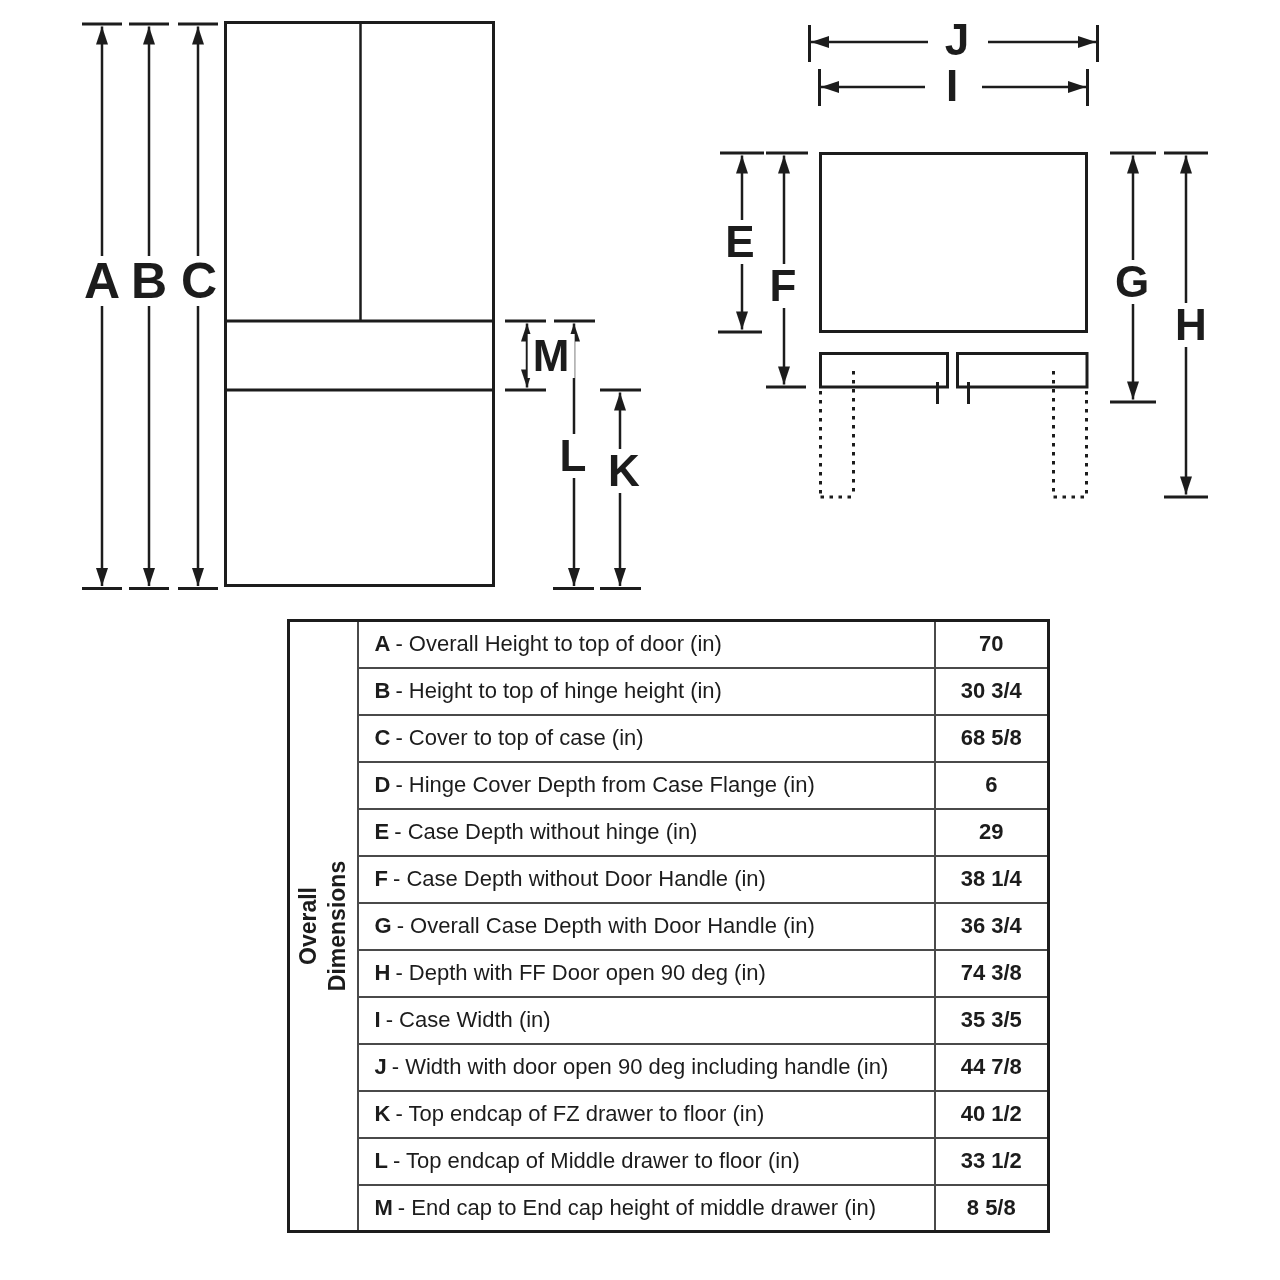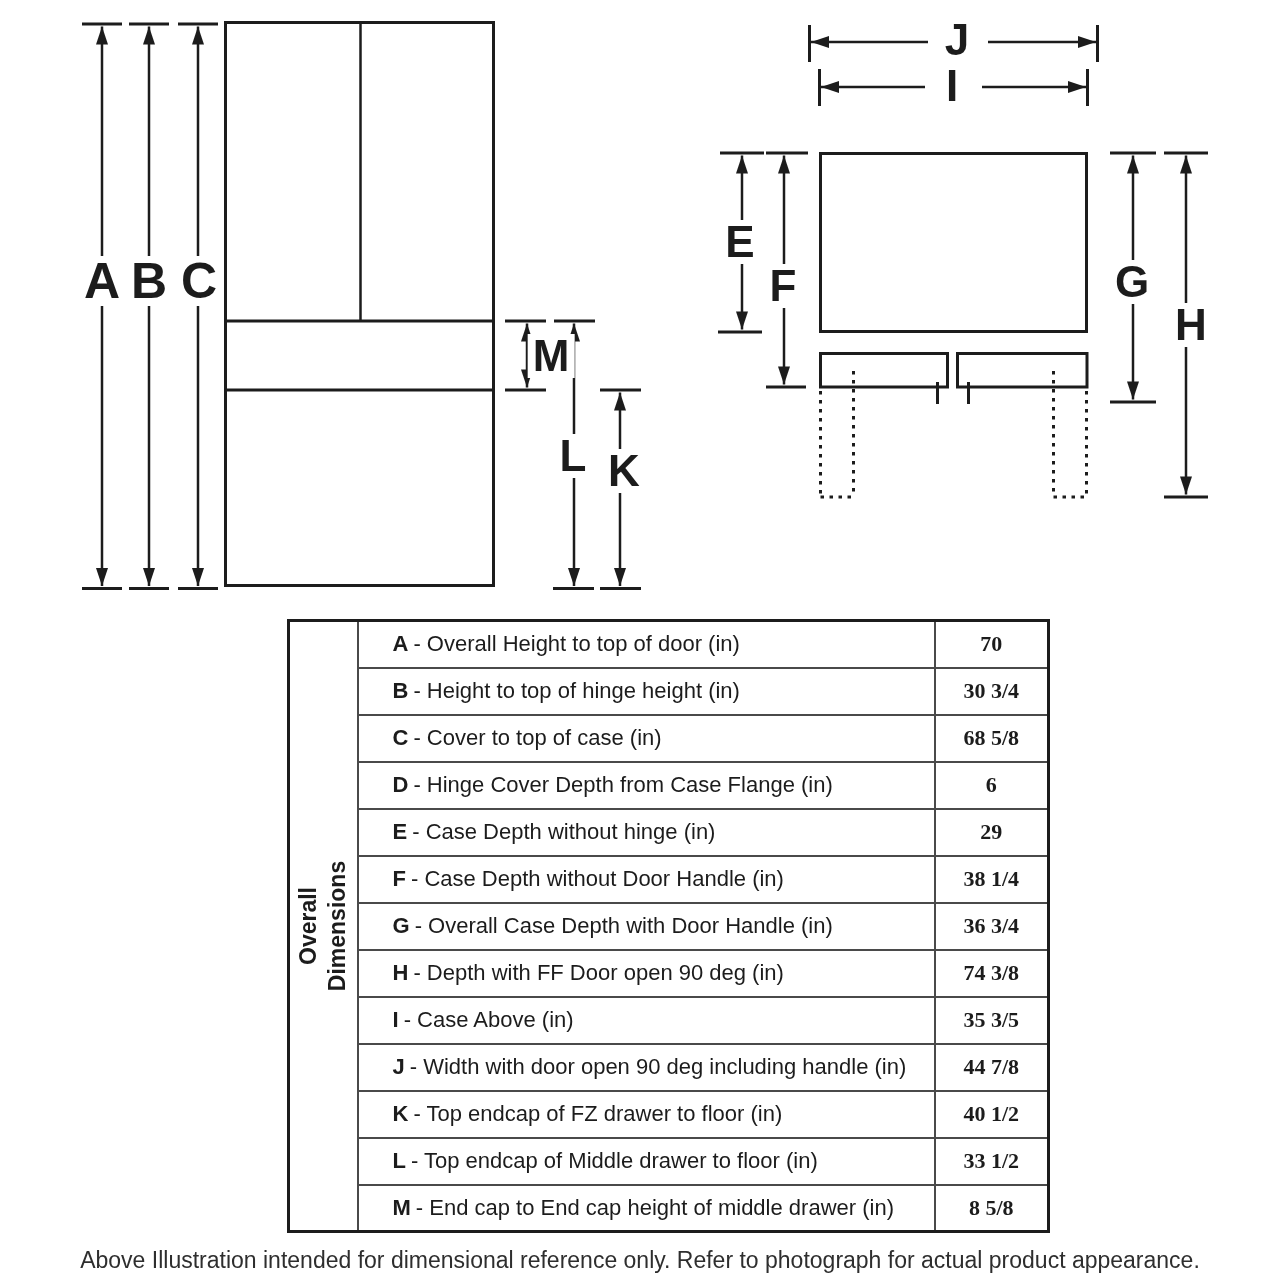--- a/index.html
+++ b/index.html
@@ -17,22 +17,22 @@
   table.dims{
     position:absolute;left:287px;top:619px;width:760px;
     border-collapse:collapse;table-layout:fixed;
     border:3px solid #1c1c1c;background:#fff;
   }
   table.dims td{
     border:2px solid #4a4a4a;font-size:22px;color:#1c1c1c;
     vertical-align:middle;overflow:hidden;
   }
   table.dims tr{height:47px;}
-  td.cell-desc{padding:0 4px 0 34px;white-space:nowrap;}
-  td.cell-value{text-align:center;font-weight:bold;white-space:nowrap;font-family:Liberation Serif, serif;}
+  td.cell-desc{padding:0 4px 0 16px;white-space:nowrap;}
+  td.cell-value{text-align:center;font-weight:bold;white-space:nowrap;}
   .letter{font-weight:bold;margin-right:5px;}
   td.side-cell{position:relative;}
   .side-text{
     position:absolute;left:50%;top:50%;
     transform:translate(-50%,-50%) rotate(-90deg);
     font-weight:bold;font-size:23px;line-height:1.25;text-align:center;white-space:nowrap;
   }
   .caption{
     position:absolute;left:0;top:1243px;width:1280px;height:34px;
     font-size:23px;color:#2e2e2e;text-align:center;line-height:34px;white-space:nowrap;
@@ -202,21 +202,21 @@
       </tr>
       <tr>
         <td class="cell-desc"><span class="letter">G</span><span>- Overall Case Depth with Door Handle (in)</span></td>
         <td class="cell-value">36 3/4</td>
       </tr>
       <tr>
         <td class="cell-desc"><span class="letter">H</span><span>- Depth with FF Door open 90 deg (in)</span></td>
         <td class="cell-value">74 3/8</td>
       </tr>
       <tr>
-        <td class="cell-desc"><span class="letter">I</span><span>- Case Above (in)</span></td>
+        <td class="cell-desc"><span class="letter">I</span><span>- Case Width (in)</span></td>
         <td class="cell-value">35 3/5</td>
       </tr>
       <tr>
         <td class="cell-desc"><span class="letter">J</span><span>- Width with door open 90 deg including handle (in)</span></td>
         <td class="cell-value">44 7/8</td>
       </tr>
       <tr>
         <td class="cell-desc"><span class="letter">K</span><span>- Top endcap of FZ drawer to floor (in)</span></td>
         <td class="cell-value">40 1/2</td>
       </tr>
@@ -224,15 +224,14 @@
         <td class="cell-desc"><span class="letter">L</span><span>- Top endcap of Middle drawer to floor (in)</span></td>
         <td class="cell-value">33 1/2</td>
       </tr>
       <tr>
         <td class="cell-desc"><span class="letter">M</span><span>- End cap to End cap height of middle drawer (in)</span></td>
         <td class="cell-value">8 5/8</td>
       </tr>
     </tbody>
   </table>
 
-  <div class="caption">Above Illustration intended for dimensional reference only. Refer to photograph for actual product appearance.</div>
 
 </div>
 
 </body></html>

